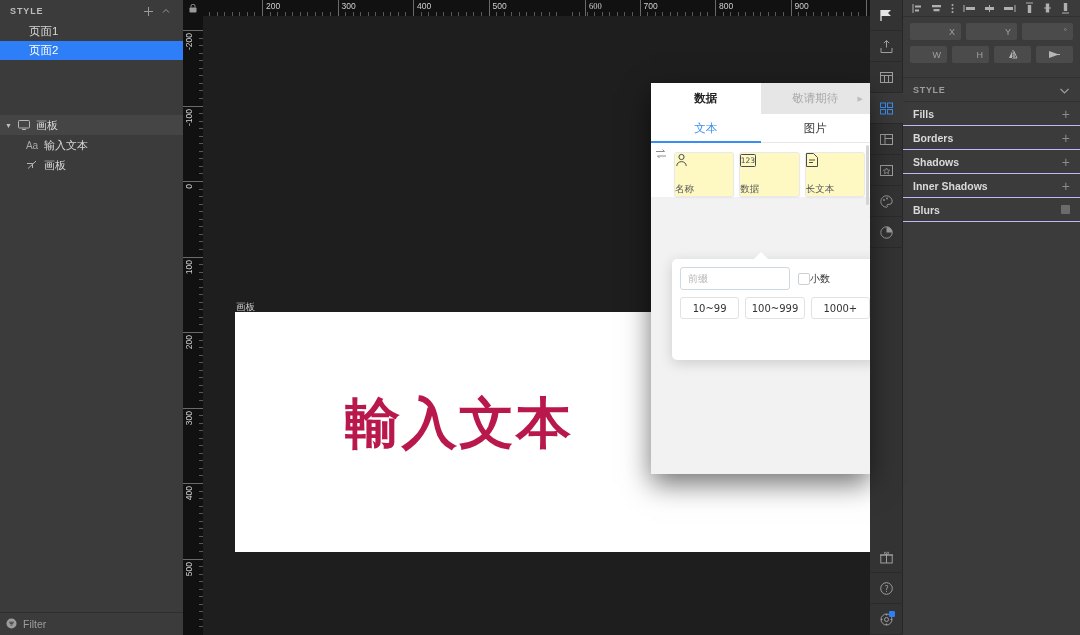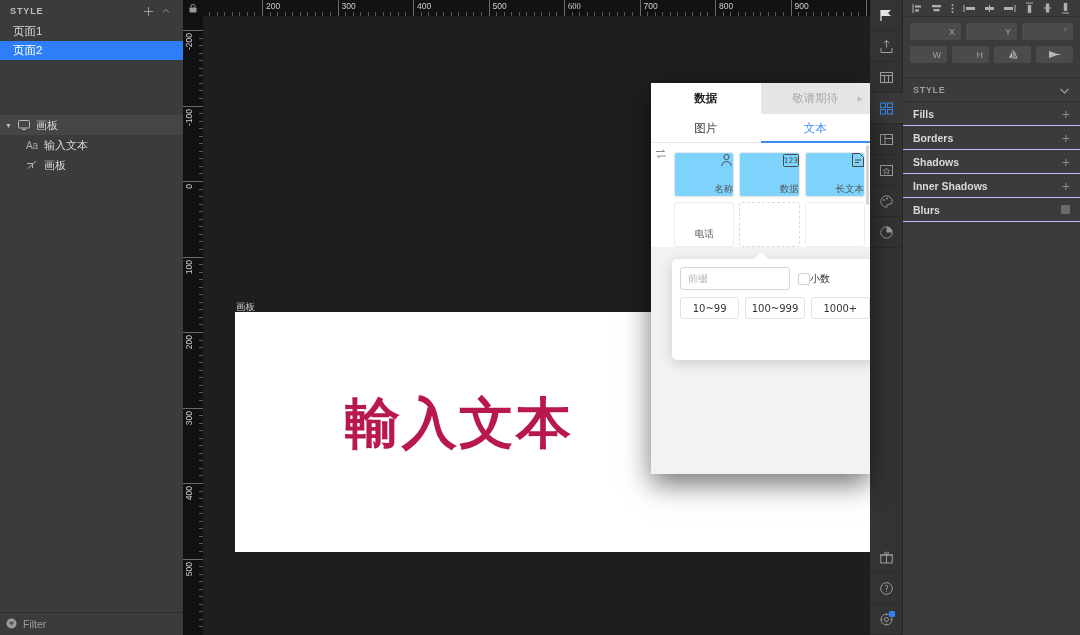--- a/index.html
+++ b/index.html
@@ -27,21 +27,21 @@
     font-size: 9px; letter-spacing: 0.9px; color: #bcbcbc; font-weight: bold;
     flex: 1;
   }
   .hdr-icon {
     width: 18px; height: 18px; display: flex; align-items: center;
     justify-content: center; color: #9a9a9a;
   }
   #pages-list { flex-shrink: 0; }
   .page-row {
     height: 19px; display: flex; align-items: center;
-    padding-left: 13px; font-size: 11.5px; color: #d6d6d6;
+    padding-left: 29px; font-size: 11.5px; color: #d6d6d6;
   }
   .page-row.selected { background: #2d7ef7; color: #fff; }
 
   #pages-spacer { height: 55px; }
 
   #layer-list { flex: 1; overflow: hidden; }
   .layer-row {
     height: 20px; display: flex; align-items: center;
     font-size: 11px; color: #d8d8d8;
   }
@@ -154,23 +154,23 @@
     height: 2px; background: #3b8ef0;
   }
   #popup-body { background: #fff; padding: 4px 5px 0 5px; position: relative; }
   #swap-icon {
     position: absolute; left: 4px; top: 2px; color: #8d8d8d;
   }
   #card-row {
     display: flex; gap: 5px; margin-left: 18px; margin-top: 5px;
   }
   .dcard {
-    flex: 1; height: 45px; background: #7dd3fc; border: 1px solid #e9e9e9;
+    flex: 1; height: 45px; background: #fef9c3; border: 1px solid #e9e9e9;
     border-radius: 3px; display: flex; flex-direction: column;
-    align-items: flex-end; justify-content: center; gap: 16px;
+    align-items: flex-start; justify-content: center; gap: 16px;
     box-shadow: 0 1px 2px rgba(0,0,0,0.05);
   }
   .dcard-ico { color: #4a4a4a; height: 16px; display: flex; align-items: center; }
   .dcard-lbl { font-size: 9.5px; color: #555; }
   #card-row2 {
     display: flex; gap: 5px; margin-left: 18px; margin-top: 5px;
   }
   .dcard2 {
     flex: 1; height: 45px; background: #fff; border: 1px solid #ededed;
     border-radius: 3px; display: flex; align-items: flex-end;
@@ -400,21 +400,21 @@
       </div>
       <div class="rt-minor" style="left: 293.05px;"></div>
       <div class="rt-minor" style="left: 300.6px;"></div>
       <div class="rt-minor" style="left: 308.15px;"></div>
       <div class="rt-minor" style="left: 315.7px;"></div>
       <div class="rt-minor" style="left: 323.25px;"></div>
       <div class="rt-minor" style="left: 330.8px;"></div>
       <div class="rt-minor" style="left: 338.35px;"></div>
       <div class="rt-minor" style="left: 345.9px;"></div>
       <div class="rt-minor" style="left: 353.45px;"></div>
-      <div class="rt-major" style="left: 361px; font-family: Liberation Serif, serif;">
+      <div class="rt-major" style="left: 382px; font-family: Liberation Serif, serif;">
         <span>600</span>
       </div>
       <div class="rt-minor" style="left: 368.55px;"></div>
       <div class="rt-minor" style="left: 376.1px;"></div>
       <div class="rt-minor" style="left: 383.65px;"></div>
       <div class="rt-minor" style="left: 391.2px;"></div>
       <div class="rt-minor" style="left: 398.75px;"></div>
       <div class="rt-minor" style="left: 406.3px;"></div>
       <div class="rt-minor" style="left: 413.85px;"></div>
       <div class="rt-minor" style="left: 421.4px;"></div>
@@ -576,25 +576,25 @@
       <div class="ptab active">
         <span>数据</span>
       </div>
       <div class="ptab inactive">
         <span>敬请期待</span>
         <span class="chev">▶</span>
       </div>
     </div>
 
     <div id="popup-subtabs">
+      <div class="psub active">
+        <span>文本</span>
+      </div>
       <div class="psub">
         <span>图片</span>
-      </div>
-      <div class="psub active">
-        <span>文本</span>
       </div>
     </div>
 
     <div id="popup-body">
       <span id="swap-icon">
         <svg width="12" height="12" viewBox="0 0 12 12">
             <path d="M1 3.5h8.5L7.5 1.5M11 8h-8.5l2 2" stroke="currentColor" stroke-width="1" fill="none"></path>
           </svg>
       </span>
 
@@ -621,31 +621,20 @@
           <span class="dcard-ico">
             <svg width="12" height="14" viewBox="0 0 12 14">
                 <path d="M0.5 0.5h7l4 4v9h-11z" stroke="currentColor" stroke-width="1" fill="none"></path>
                 <path d="M3 7h6M3 9.5h4" stroke="currentColor" stroke-width="1"></path>
               </svg>
           </span>
           <span class="dcard-lbl">长文本</span>
         </div>
       </div>
 
-      <div id="card-row2">
-        <div class="dcard2">
-          <span class="dcard2-lbl">电话</span>
-        </div>
-        <div class="dcard2 dashed">
-          <span class="dcard2-lbl"></span>
-        </div>
-        <div class="dcard2">
-          <span class="dcard2-lbl"></span>
-        </div>
-      </div>
 
       <div id="dropdown">
         <div id="dd-arrow"></div>
         <div id="dd-top">
           <input id="prefix-input" type="text" placeholder="前缀" style="">
           <div id="dec-wrap">
             <span id="dec-box"></span>
             <span id="dec-lbl">小数</span>
           </div>
         </div>

